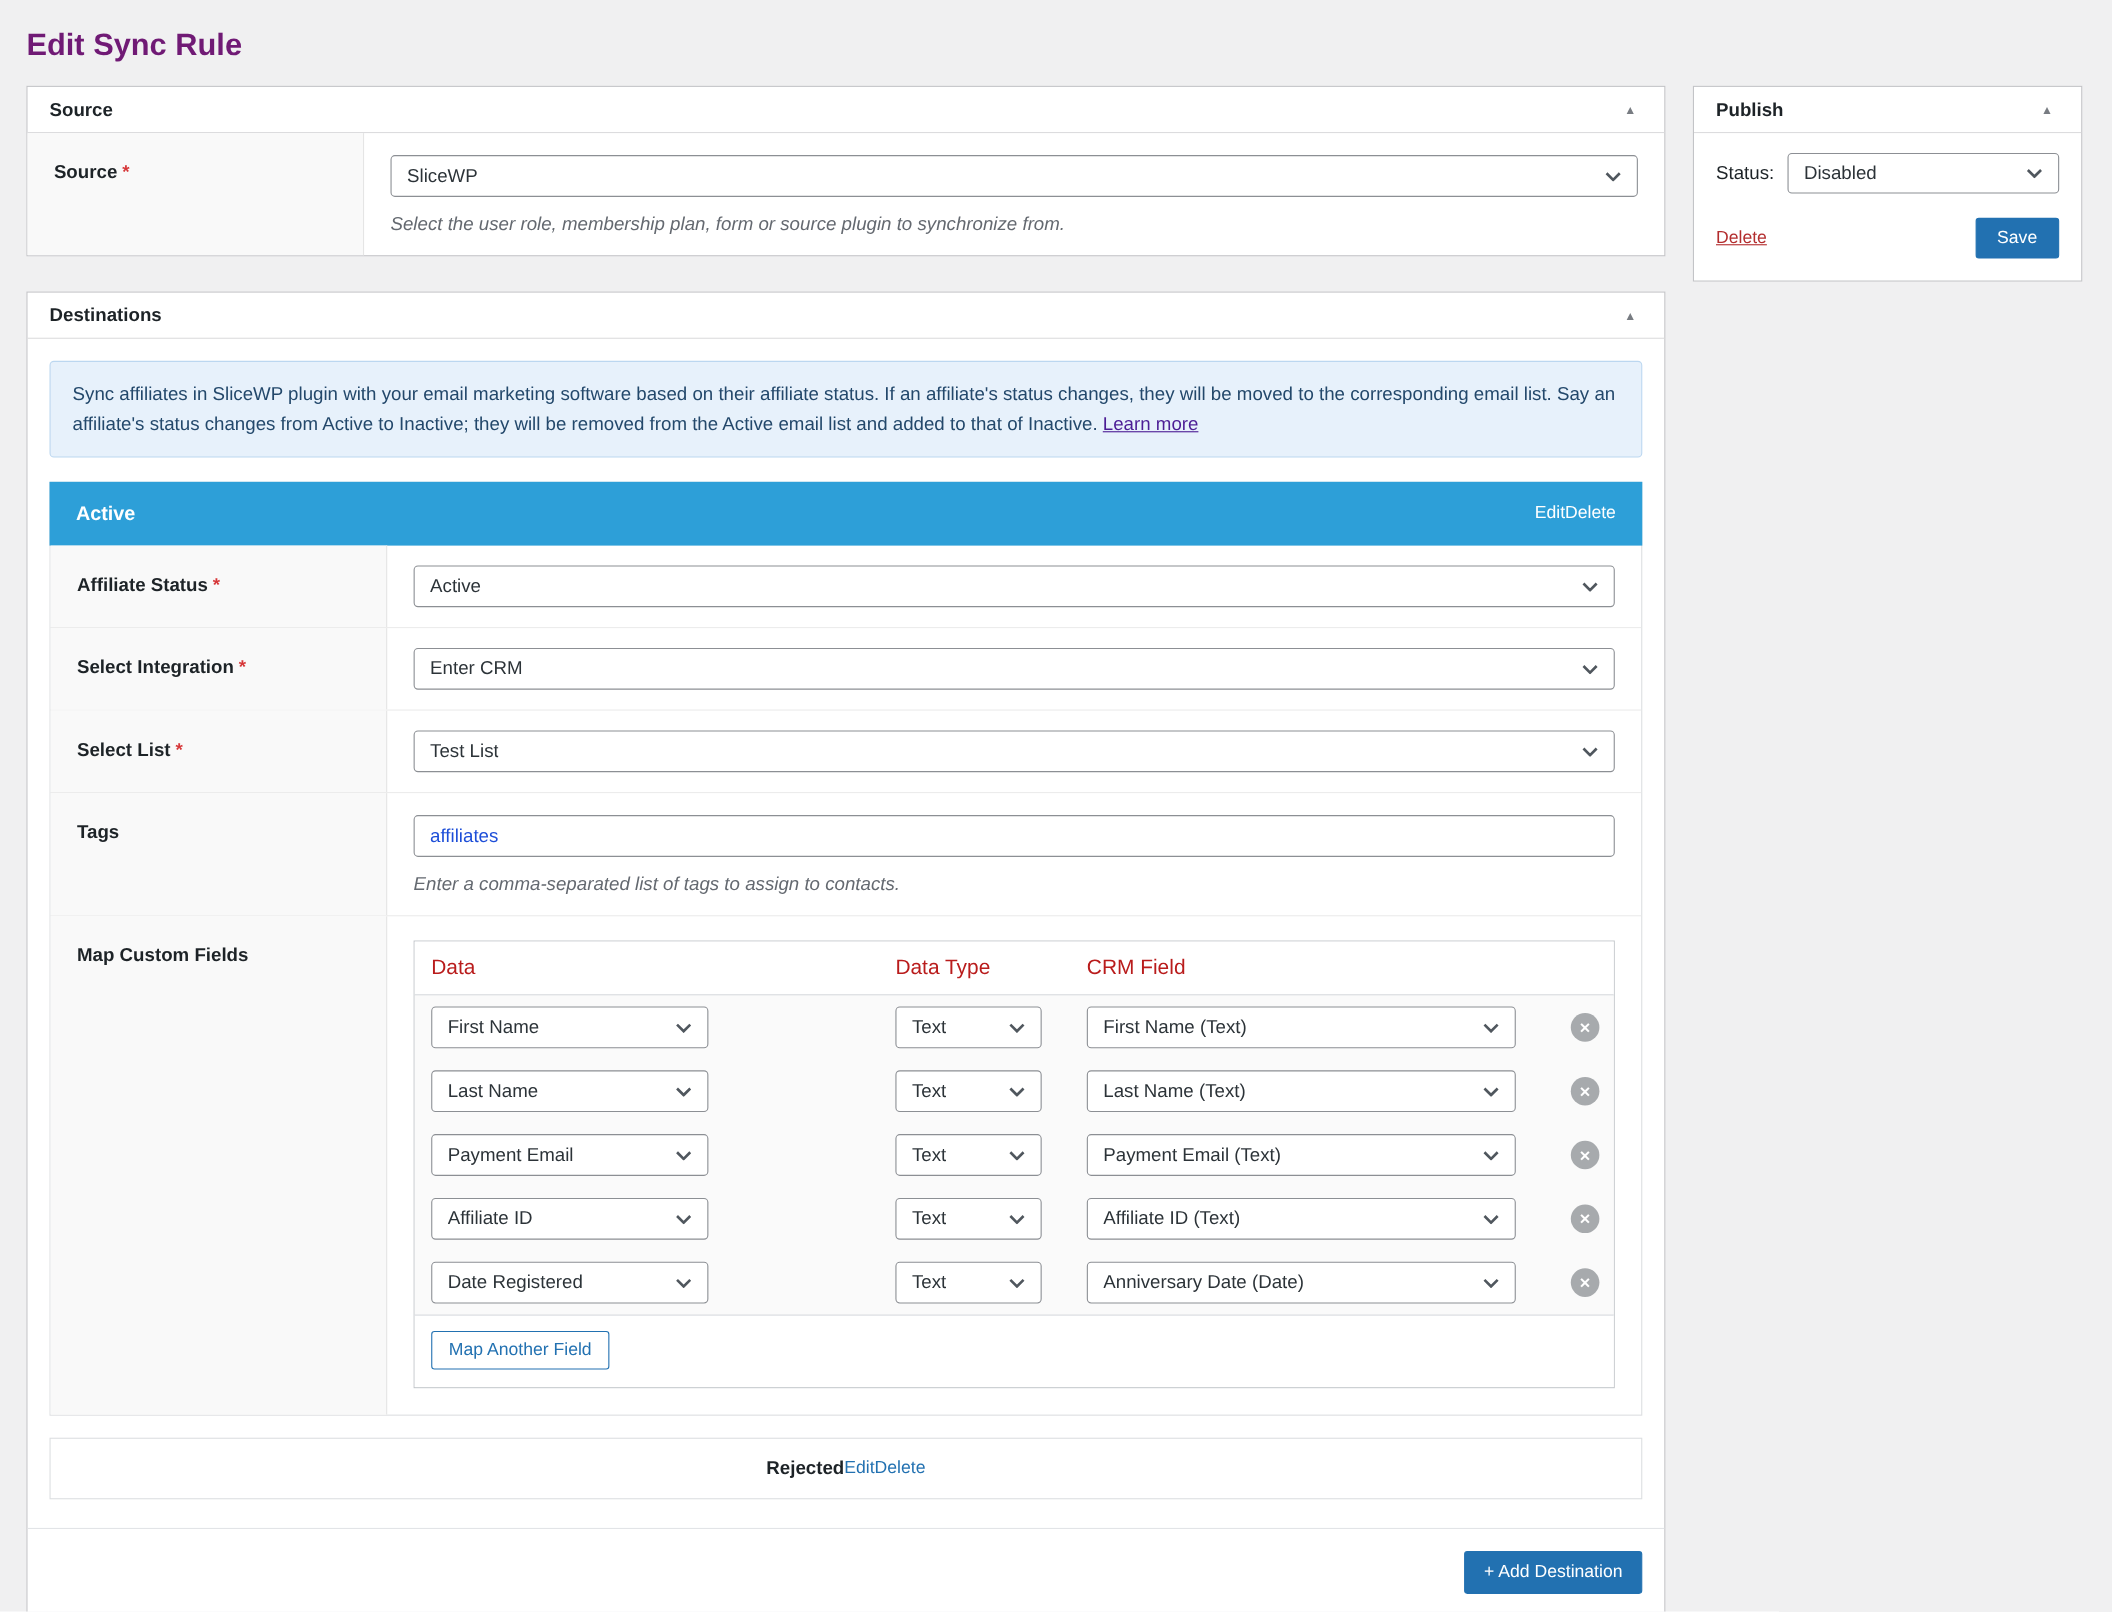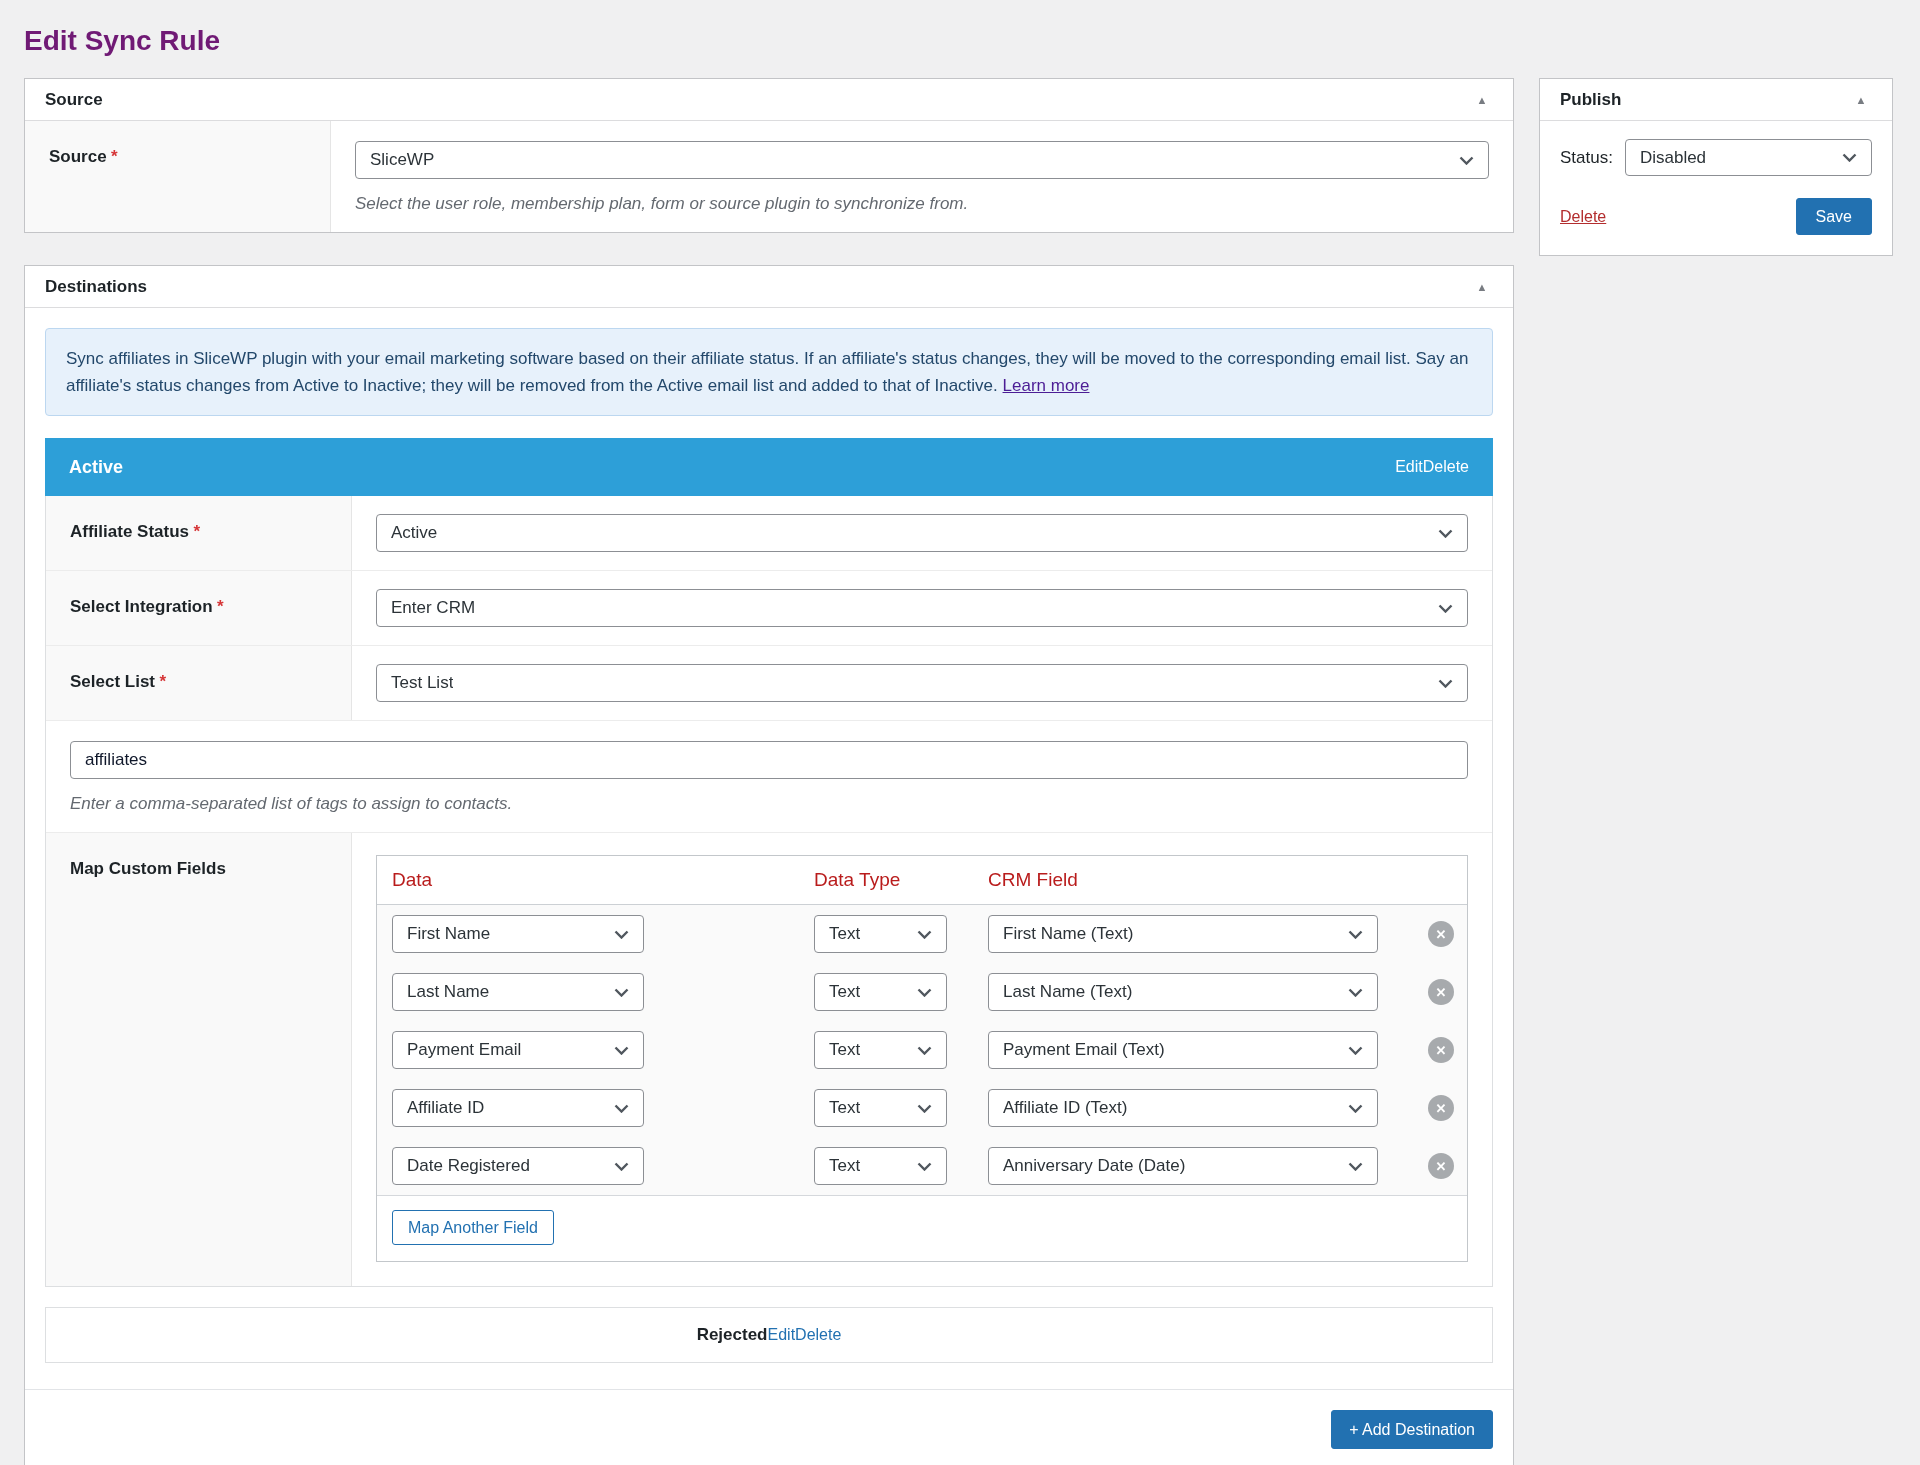--- a/index.html
+++ b/index.html
@@ -70,21 +70,21 @@
     padding: 0 14px;
     cursor: pointer;
   }
   .select-value { font-size: 17px; color: #2c3338; white-space: nowrap; overflow: hidden; }
   .chevron { flex: none; margin-left: 10px; }
   .text-input {
     height: 38px; width: 100%;
     border: 1px solid #8c8f94;
     border-radius: 4px;
     padding: 14px 14px;
-    font-size: 17px; color: #0f172a;
+    font-size: 17px; color: #1d4ed8;
     font-family: "Liberation Sans", sans-serif;
     background: #fff;
   }
 
   
   .publish-body { padding: 18px 20px 20px 20px; }
   .status-row { display: flex; align-items: center; gap: 12px; }
   .status-label { font-size: 17px; color: #1d2327; white-space: nowrap; }
   .status-row .select { flex: 1; height: 37px; }
   .publish-actions {
@@ -266,20 +266,23 @@
             <div class="select">
               <span class="select-value">Test List</span>
               <svg class="chevron" width="15" height="9" viewBox="0 0 10 6">
                   <path d="M1 1l4 4 4-4" fill="none" stroke="#50575e" stroke-width="1.6"></path>
                 </svg>
             </div>
           </div>
         </div>
 
         <div class="form-row">
+          <div class="label-cell">
+            <span class="field-label">Tags</span>
+          </div>
           <div class="field-cell with-help">
             <input class="text-input" type="text" value="affiliates" style="">
             <p class="help">Enter a comma-separated list of tags to assign to contacts.</p>
           </div>
         </div>
 
         <div class="form-row">
           <div class="label-cell">
             <span class="field-label">Map Custom Fields</span>
           </div>

